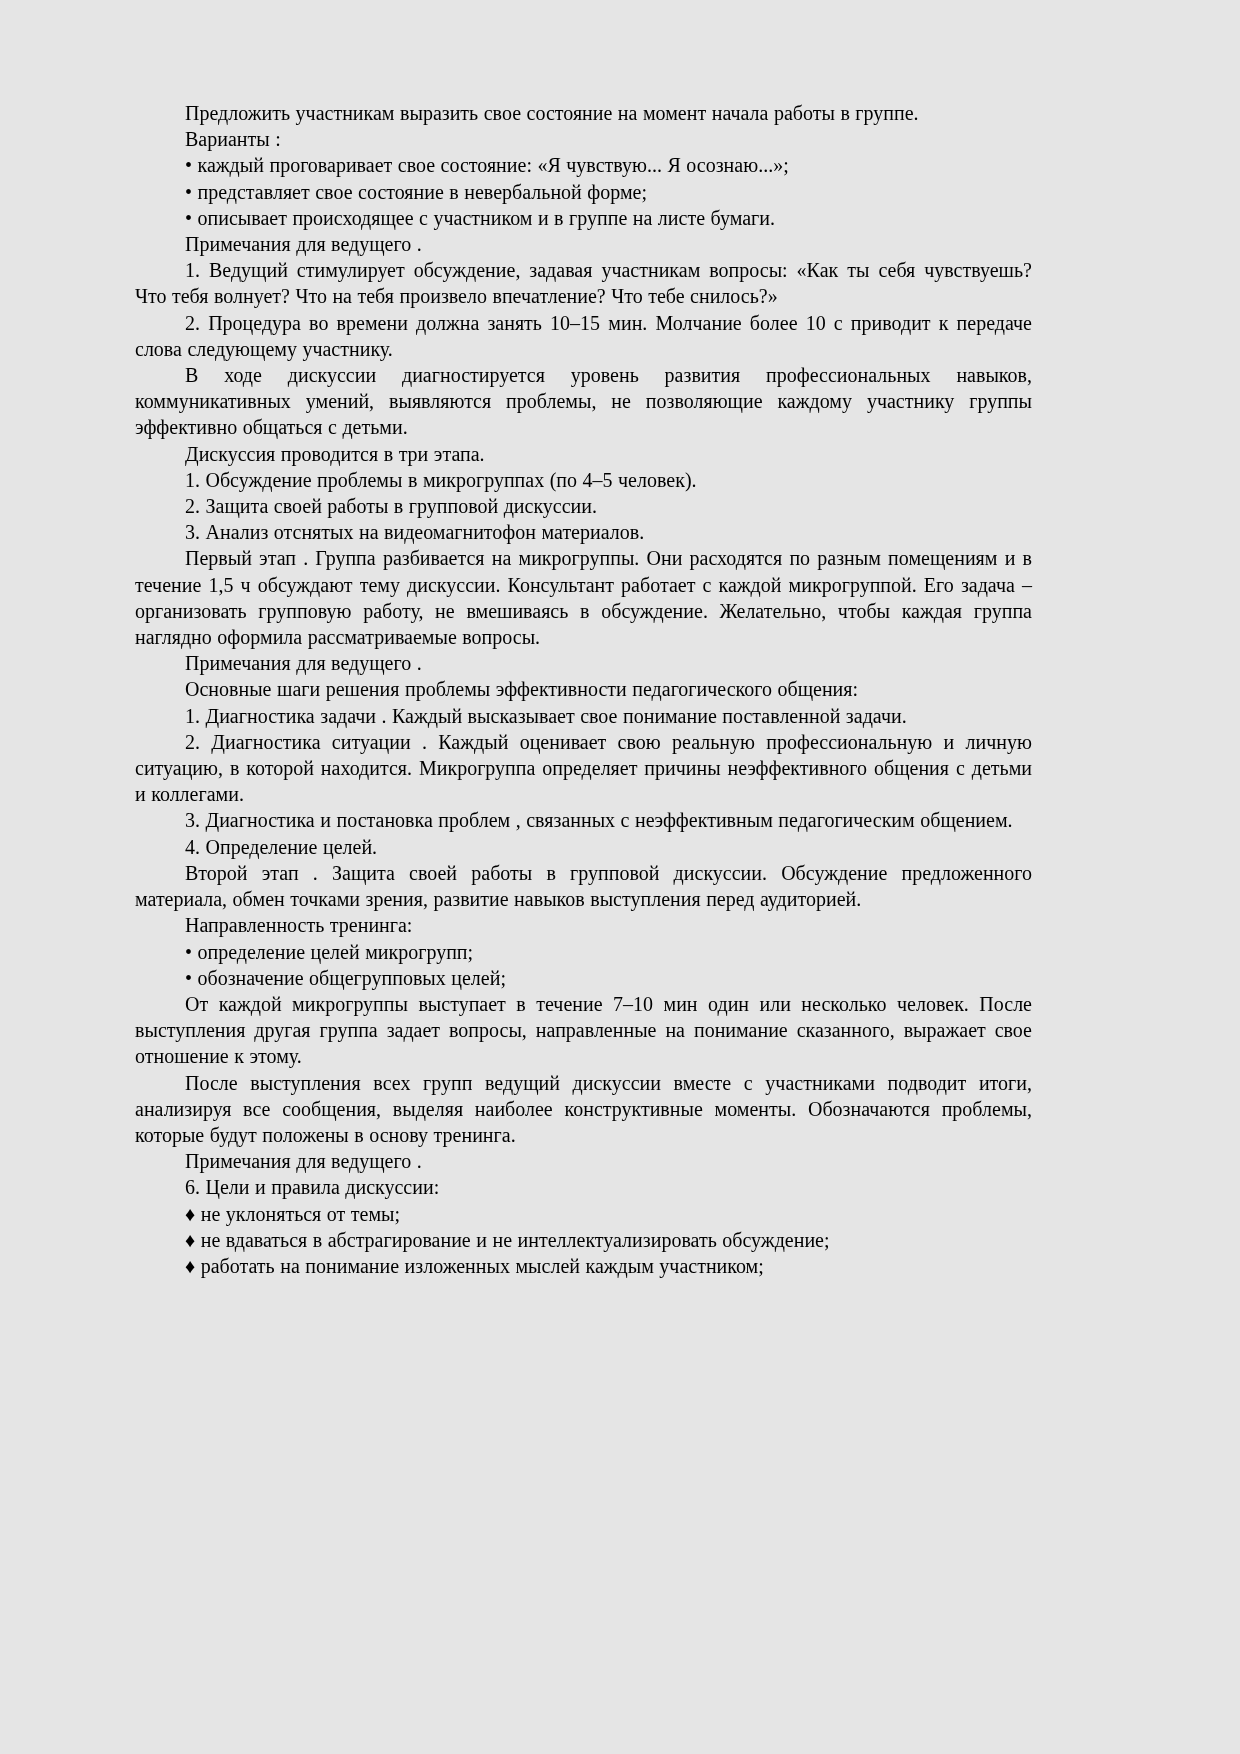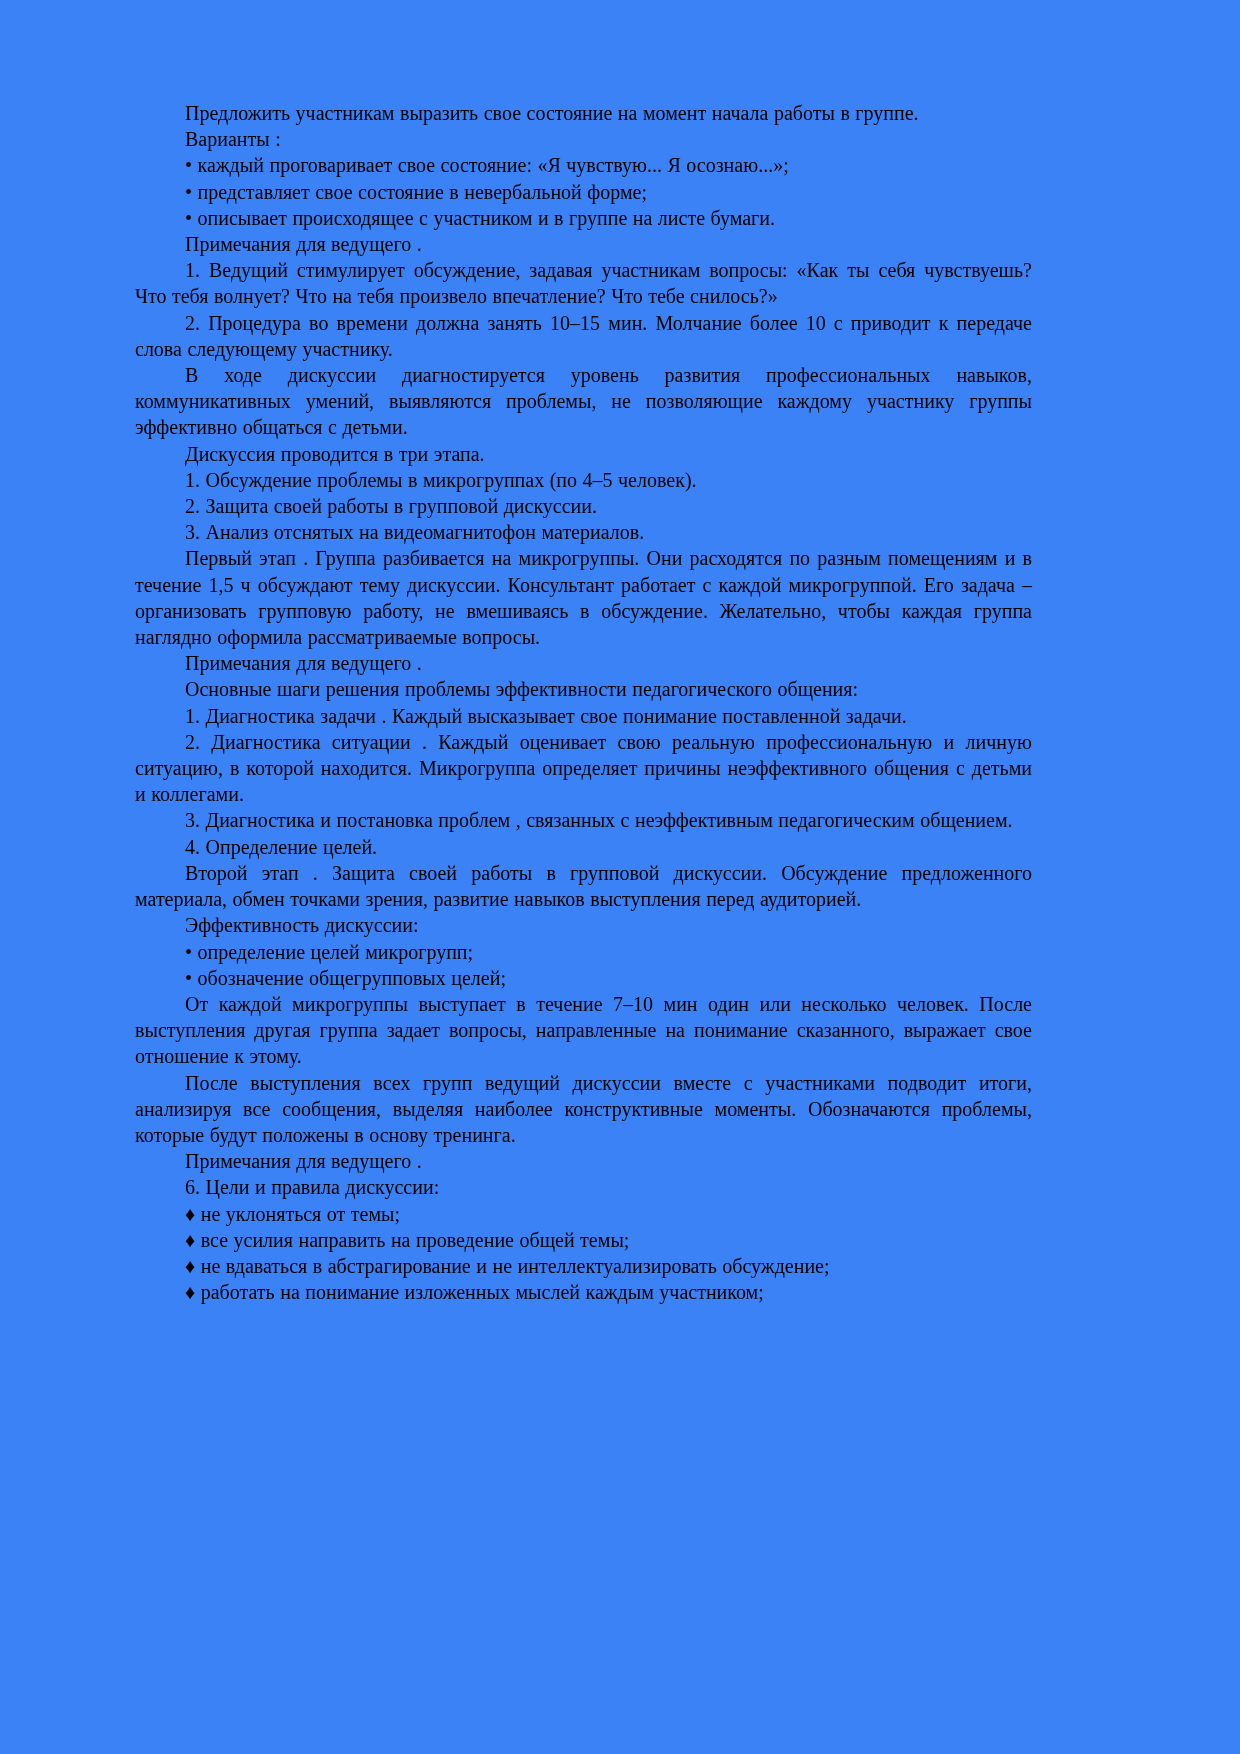--- a/index.html
+++ b/index.html
@@ -7,21 +7,21 @@
   body {
     width: 1240px;
     height: 1754px;
     font-family: "Liberation Serif", serif;
     color: #000000;
     overflow: hidden;
   }
   .page {
     width: 1240px;
     height: 1754px;
-    background: #3b82f6;
+    background: #e5e5e5;
     padding: 100px 208px 16px 135px;
   }
   .doc { width: 100%; }
   .para {
     font-size: 20px;
     line-height: 26.2px;
     text-align: justify;
     text-indent: 50px;
     word-spacing: 0.5px;
   }
@@ -47,25 +47,24 @@
       <p class="para"><span>2. Защита своей работы в групповой дискуссии.</span></p>
       <p class="para"><span>3. Анализ отснятых на видеомагнитофон материалов.</span></p>
       <p class="para"><span class="italic">Первый этап</span><span> . Группа разбивается на микрогруппы. Они расходятся по разным помещениям и в течение 1,5 ч обсуждают тему дискуссии. Консультант работает с каждой микрогруппой. Его задача – организовать групповую работу, не вмешиваясь в обсуждение. Желательно, чтобы каждая группа наглядно оформила рассматриваемые вопросы.</span></p>
       <p class="para"><span class="italic">Примечания для ведущего</span><span> .</span></p>
       <p class="para"><span>Основные шаги решения проблемы эффективности педагогического общения:</span></p>
       <p class="para"><span>1. </span><span class="italic">Диагностика задачи</span><span> . Каждый высказывает свое понимание поставленной задачи.</span></p>
       <p class="para"><span>2. </span><span class="italic">Диагностика ситуации</span><span> . Каждый оценивает свою реальную профессиональную и личную ситуацию, в которой находится. Микрогруппа определяет причины неэффективного общения с детьми и коллегами.</span></p>
       <p class="para"><span>3. </span><span class="italic">Диагностика и постановка проблем</span><span> , связанных с неэффективным педагогическим общением.</span></p>
       <p class="para"><span>4. </span><span class="italic">Определение целей.</span></p>
       <p class="para"><span class="italic">Второй этап</span><span> . Защита своей работы в групповой дискуссии. Обсуждение предложенного материала, обмен точками зрения, развитие навыков выступления перед аудиторией.</span></p>
-      <p class="para"><span>Эффективность дискуссии:</span></p>
+      <p class="para"><span>Направленность тренинга:</span></p>
       <p class="para"><span>• определение целей микрогрупп;</span></p>
       <p class="para"><span>• обозначение общегрупповых целей;</span></p>
       <p class="para"><span>От каждой микрогруппы выступает в течение 7–10 мин один или несколько человек. После выступления другая группа задает вопросы, направленные на понимание сказанного, выражает свое отношение к этому.</span></p>
       <p class="para"><span>После выступления всех групп ведущий дискуссии вместе с участниками подводит итоги, анализируя все сообщения, выделяя наиболее конструктивные моменты. Обозначаются проблемы, которые будут положены в основу тренинга.</span></p>
       <p class="para"><span class="italic">Примечания для ведущего</span><span> .</span></p>
       <p class="para"><span>6. Цели и правила дискуссии:</span></p>
       <p class="para"><span>♦ не уклоняться от темы;</span></p>
-      <p class="para"><span>♦ все усилия направить на проведение общей темы;</span></p>
       <p class="para"><span>♦ не вдаваться в абстрагирование и не интеллектуализировать обсуждение;</span></p>
       <p class="para"><span>♦ работать на понимание изложенных мыслей каждым участником;</span></p>
     </div>
 </div>
 
 </body></html>

